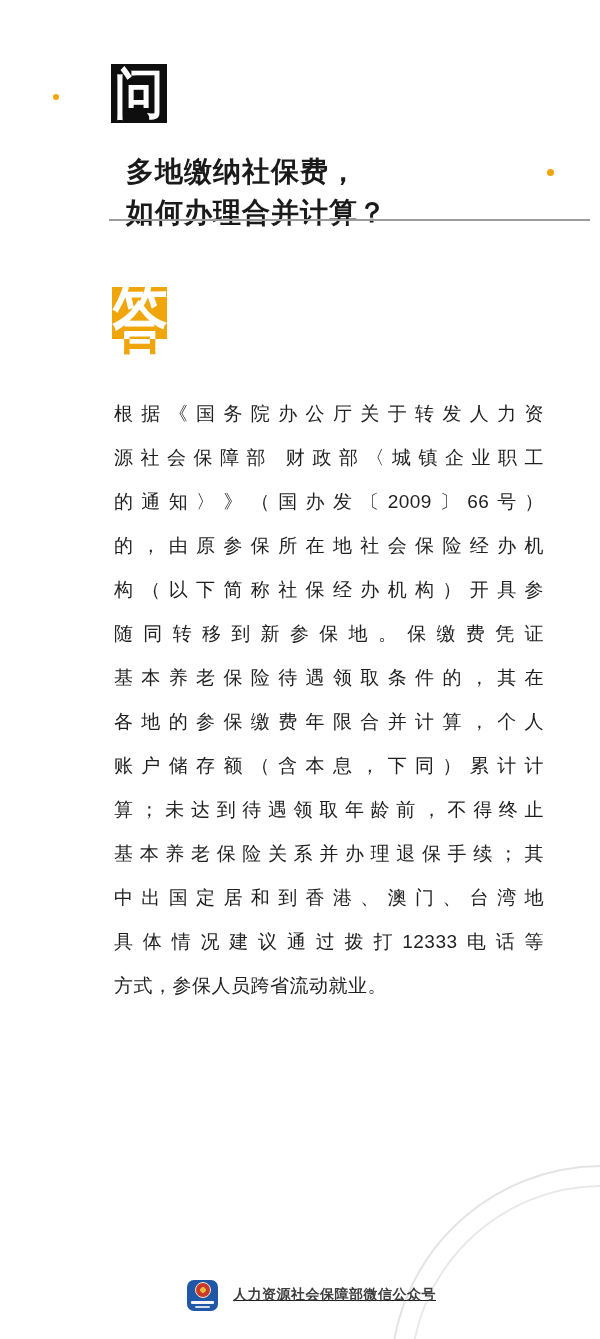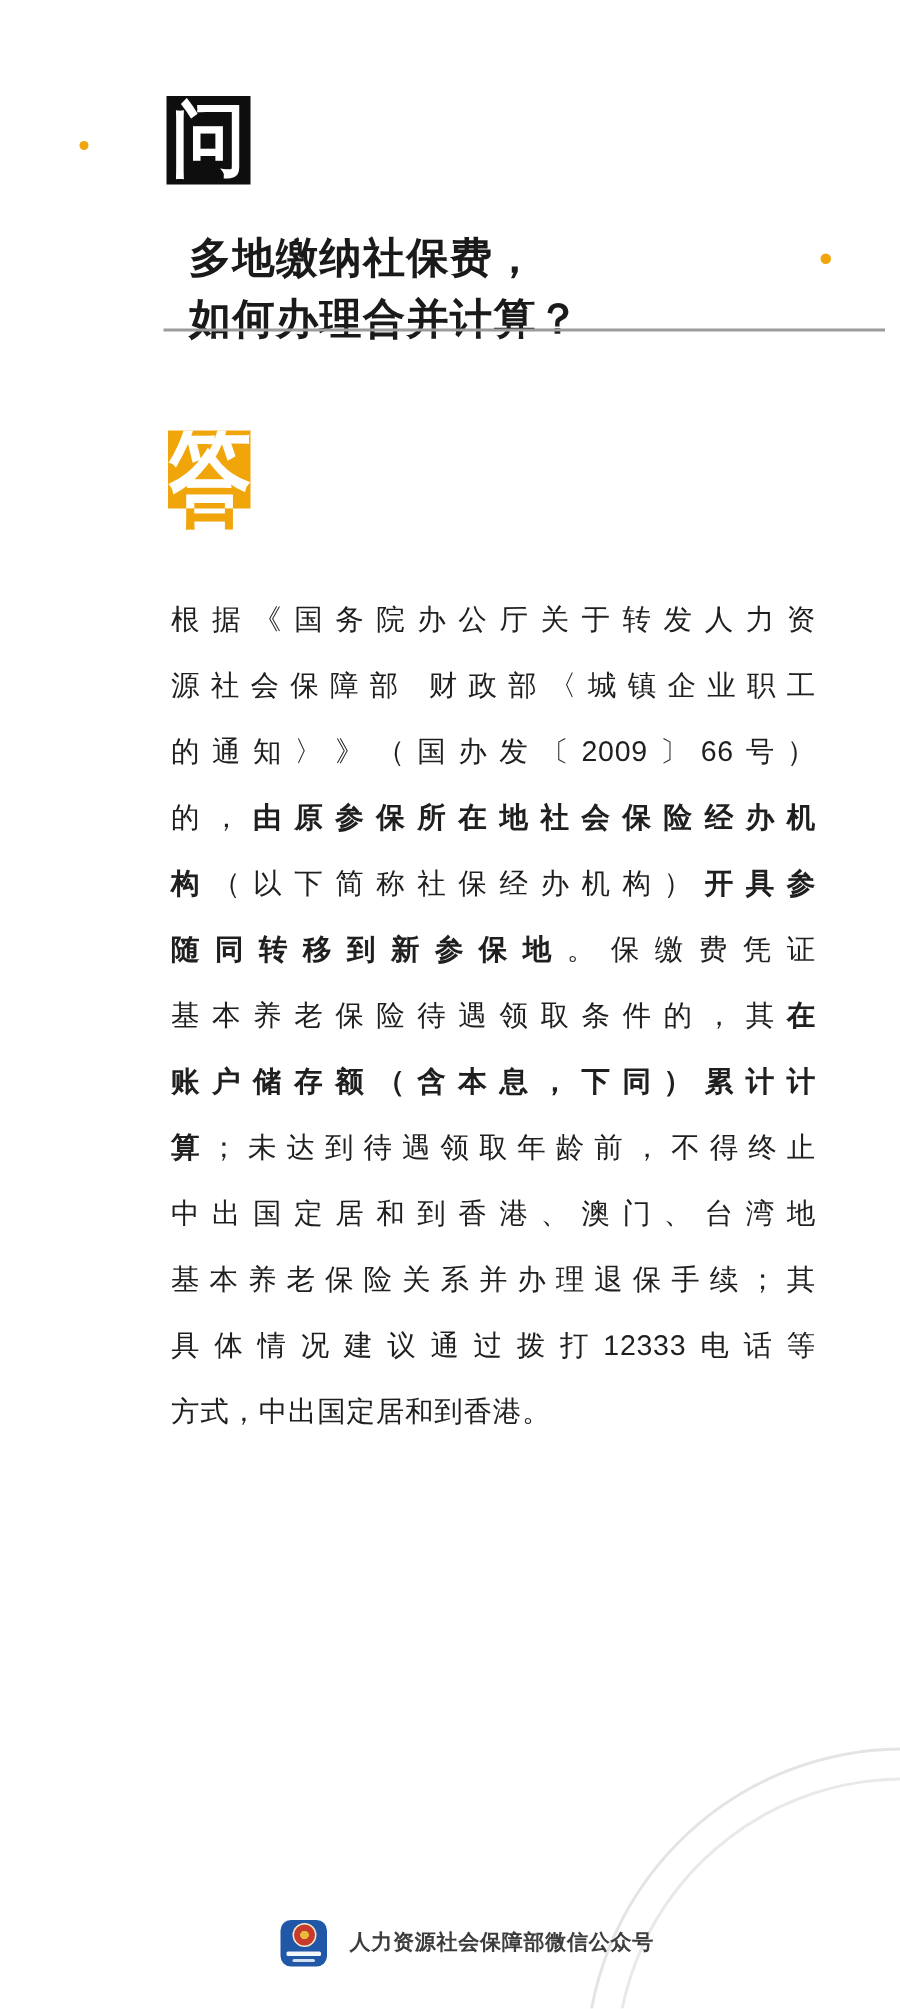--- a/index.html
+++ b/index.html
@@ -44,27 +44,27 @@
   }
   .a-char-top{top:-6px;color:#fff;}
   .a-char-bottom{top:-58px;color:var(--gold);}
   
   .body{position:absolute;left:114px;top:392px;width:430px;color:#1F1F1F;}
   .body-line{
     height:44px;line-height:44px;font-size:19px;white-space:nowrap;
     letter-spacing:.5px;
   }
   .body-line.just{white-space:normal;text-align:justify;text-align-last:justify;text-justify:inter-character;}
-  .body-line .b{font-weight:700;margin-top:34px;}
+  .body-line .b{font-weight:400;margin-top:34px;}
   
   .arc{position:absolute;border-radius:50%;border:2px solid var(--arc);}
   .arc-outer{left:390px;top:1165px;width:420px;height:420px;}
   .arc-inner{left:410px;top:1185px;width:380px;height:380px;border-color:#E9E9E9;}
   
-  .footer{position:absolute;left:187px;top:1278px;height:34px;display:flex;align-items:center;gap:15px;}
+  .footer{position:absolute;left:187px;top:1278px;height:34px;display:flex;align-items:center;gap:15px;text-decoration:underline;}
   .logo{
     width:31px;height:31px;border-radius:7px;background:var(--logo-blue);
     display:flex;flex-direction:column;align-items:center;flex:0 0 auto;
   }
   .logo-emblem{
     width:14px;height:14px;border-radius:50%;margin-top:2px;
     border:1px solid #F5E9C8;
     background:radial-gradient(circle at 50% 50%, #E8B93B 0 28%, #C73A2C 30% 100%);
   }
   .logo-line1{width:23px;height:3px;background:rgba(255,255,255,.95);margin-top:3px;border-radius:1px;}
@@ -102,26 +102,27 @@
   </div>
 
   <div class="body" id="answer-body">
       <div class="body-line just"><span>根据《国务院办公厅关于转发人力资</span></div>
       <div class="body-line just"><span>源社会保障部 财政部〈城镇企业职工</span></div>
       <div class="body-line just"><span>的通知〉》（国办发〔2009〕66号）</span></div>
       <div class="body-line just"><span>的，</span><span class="b">由原参保所在地社会保险经办机</span></div>
       <div class="body-line just"><span class="b">构</span><span>（以下简称社保经办机构）</span><span class="b">开具参</span></div>
       <div class="body-line just"><span class="b">随同转移到新参保地</span><span>。保缴费凭证</span></div>
       <div class="body-line just"><span>基本养老保险待遇领取条件的，其</span><span class="b">在</span></div>
+      <div class="body-line just"><span class="b">各地的参保缴费年限合并计算，个人</span></div>
       <div class="body-line just"><span class="b">账户储存额（含本息，下同）累计计</span></div>
       <div class="body-line just"><span class="b">算</span><span>；未达到待遇领取年龄前，不得终止</span></div>
+      <div class="body-line just"><span>基本养老保险关系并办理退保手续；其</span></div>
       <div class="body-line just"><span>中出国定居和到香港、澳门、台湾地</span></div>
-      <div class="body-line just"><span>基本养老保险关系并办理退保手续；其</span></div>
       <div class="body-line just"><span>具体情况建议通过拨打12333电话等</span></div>
-      <div class="body-line"><span>方式，中出国定居和到香港。</span></div>
+      <div class="body-line"><span>方式，参保人员跨省流动就业。</span></div>
     </div>
 
   <div class="arc arc-outer"></div>
   <div class="arc arc-inner"></div>
 
   <div class="footer">
     <div class="logo">
       <div class="logo-emblem"></div>
       <div class="logo-line1"></div>
       <div class="logo-line2"></div>

